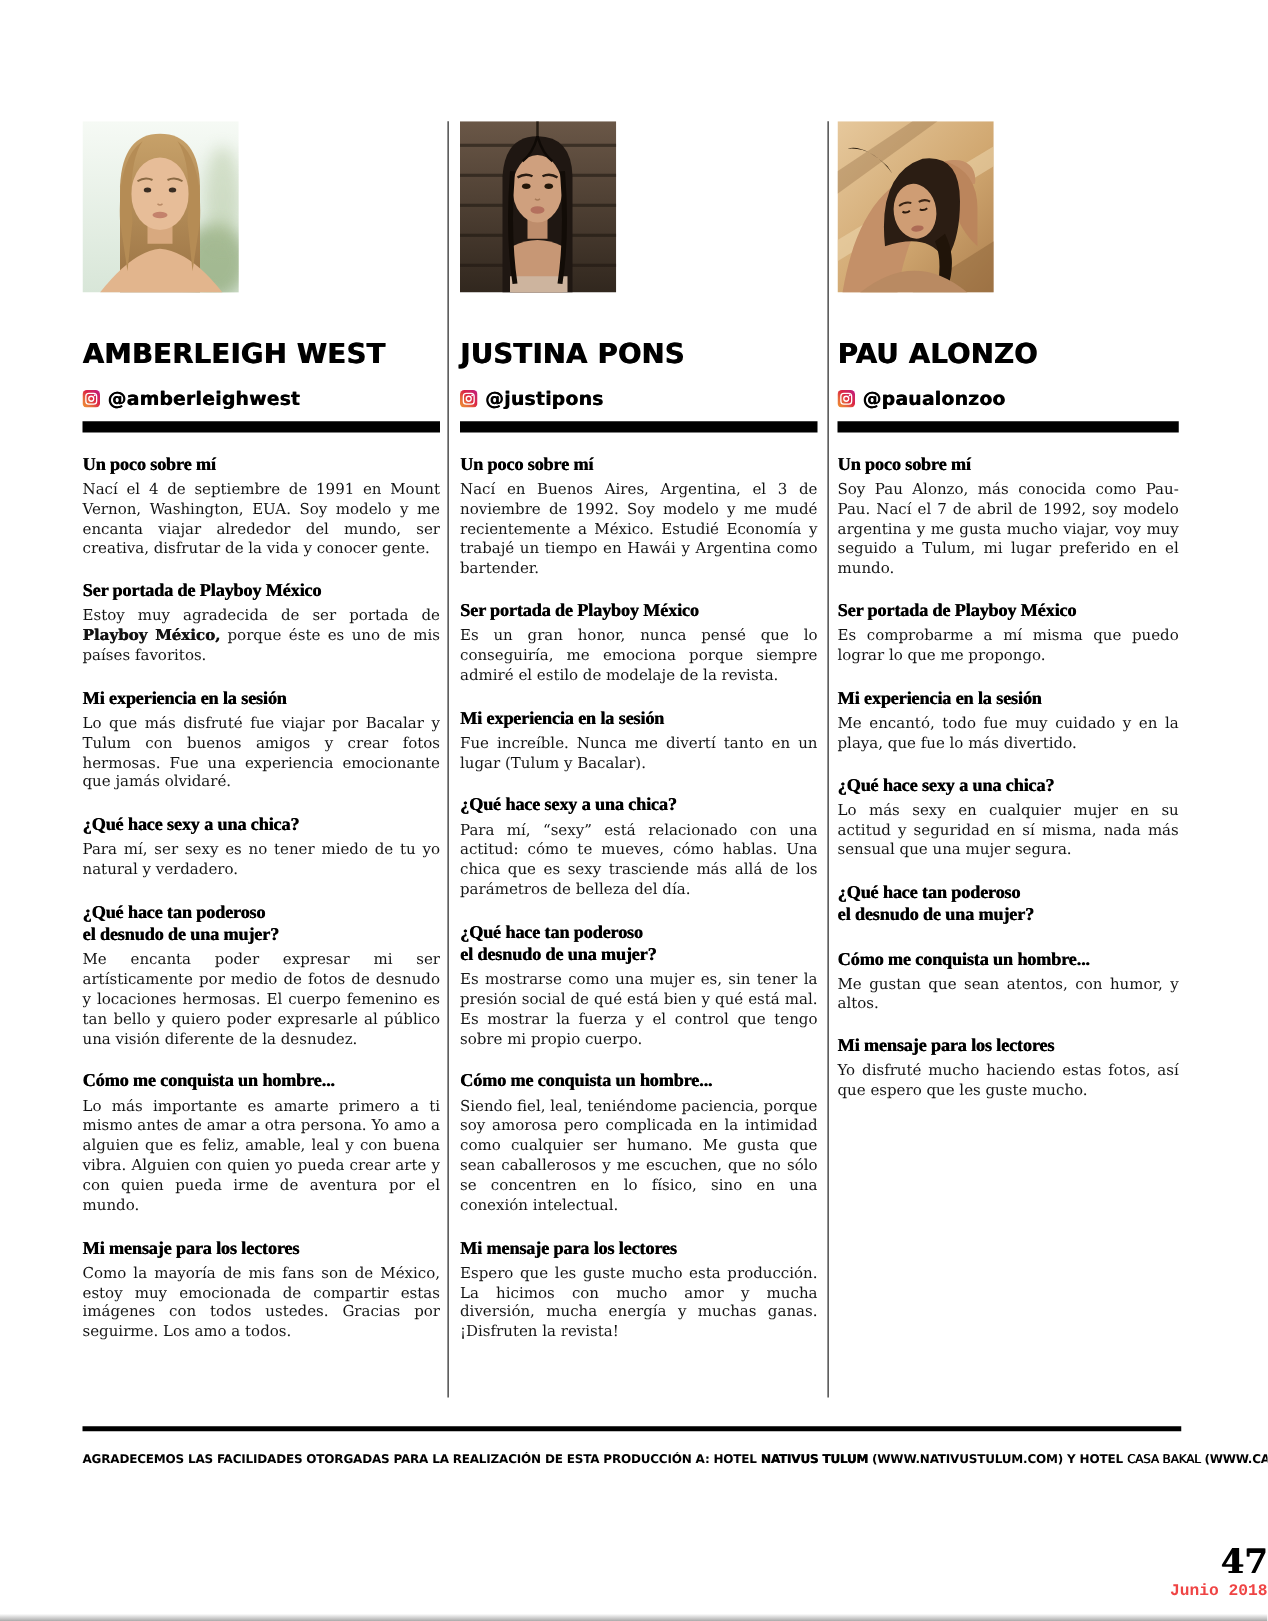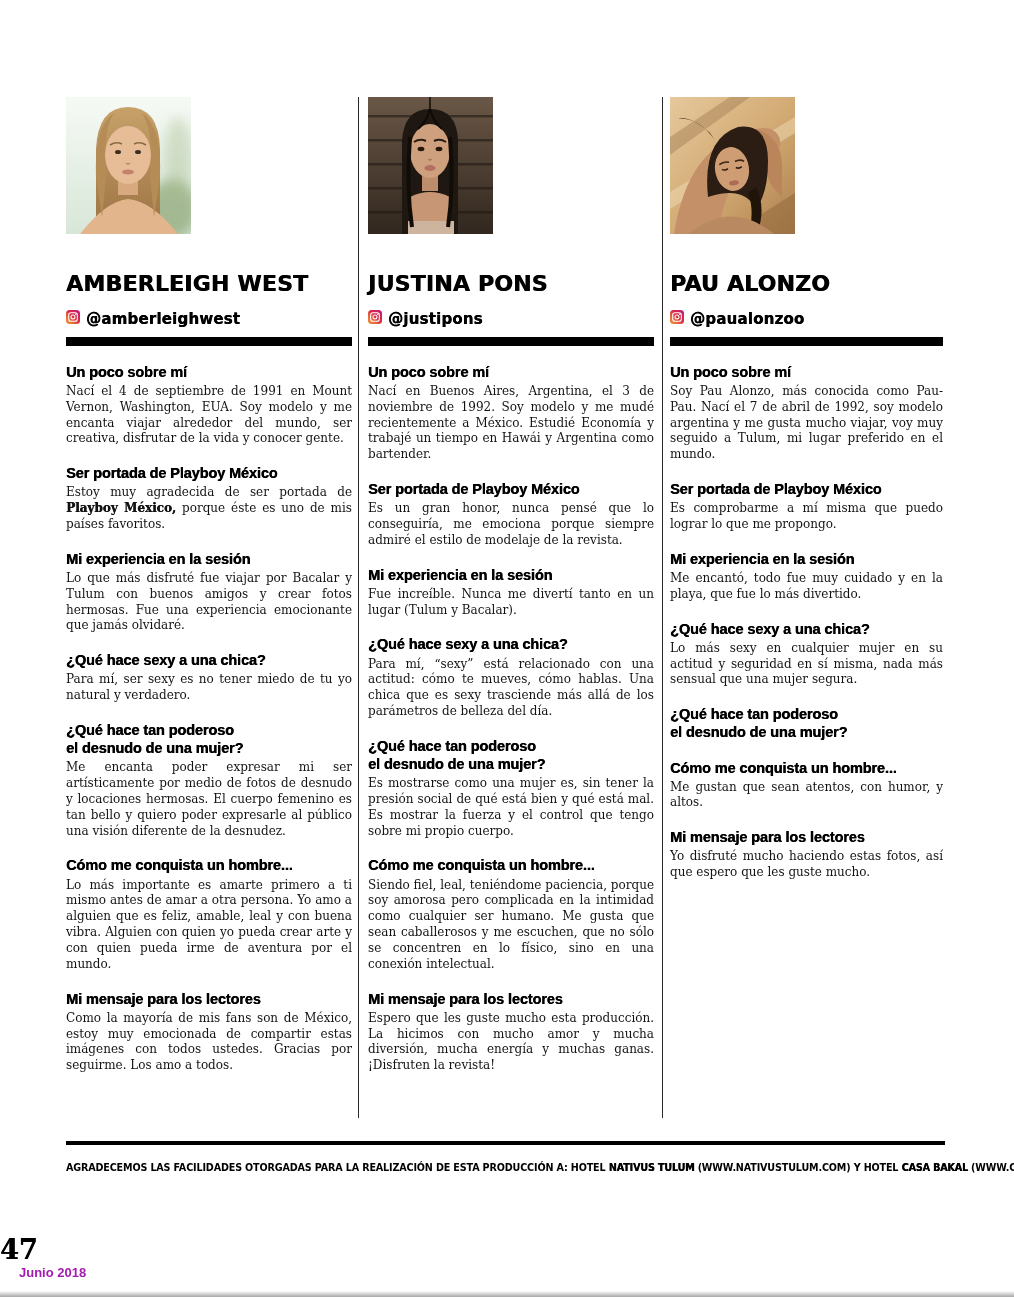--- a/index.html
+++ b/index.html
@@ -30,33 +30,33 @@
   .name{
     margin-top:38px;
     font-family:"DejaVu Sans", sans-serif;
     font-weight:bold;
     font-size:22px;
     line-height:1.05;
     letter-spacing:0.2px;
     text-shadow:0.6px 0 0 #000;
     color:#000;
   }
-  .handle-row{display:flex;align-items:flex-start;gap:6px;margin-top:6px;}
+  .handle-row{display:flex;align-items:center;gap:6px;margin-top:6px;}
   .ig-icon{width:14px;height:14px;flex:0 0 auto;}
   .handle{
     font-family:"DejaVu Sans", sans-serif;
     font-weight:bold;font-size:15px;color:#000;
     text-shadow:0.4px 0 0 #000;
     letter-spacing:0.2px;
   }
   .bar{height:9px;background:#000;margin-top:9px;}
   
   .section{margin-top:17px;}
   .sec-heading{
-    font-family:Liberation Sans, sans-serif;
+    font-family:Liberation Serif, serif;
     font-weight:bold;
     font-size:14.5px;
     line-height:1.25;
     color:#000;
     text-shadow:0.4px 0 0 #000;
     letter-spacing:-0.1px;
     white-space:pre-line;
     margin:0 0 3px 0;
   }
   .sec-body{
@@ -69,29 +69,29 @@
   .footer-rule{position:absolute;left:66px;top:1141px;width:879px;height:4px;background:#000;}
   .footer-note{
     position:absolute;left:66px;top:1152px;width:879px;
     font-family:"DejaVu Sans", sans-serif;
     font-weight:bold;
     font-size:9.6px;
     letter-spacing:-0.15px;
     white-space:nowrap;
     color:#000;
   }
-  .folio{position:absolute;left:0;top:1236px;width:100%;text-align:left;}
+  .folio{position:absolute;left:0;top:1236px;width:100%;text-align:right;}
   .folio-number{
     font-family:"DejaVu Serif", serif;
     font-weight:bold;font-size:27px;line-height:1;color:#000;
     text-shadow:0.5px 0 0 #000;
   }
   .folio-issue{
-    font-family:Liberation Sans, sans-serif;
-    font-weight:bold;font-size:13px;margin-top:2px;color:#a21caf;padding-left:19px;
+    font-family:Liberation Mono, monospace;
+    font-weight:bold;font-size:13px;margin-top:2px;color:#ef4444;padding-left:19px;
   }
   .scan-shadow{
     position:absolute;left:0;bottom:0;width:100%;height:6px;
     background:linear-gradient(to top, rgba(60,60,60,0.45), rgba(60,60,60,0));
   }
   .hidden-defs{position:absolute;width:0;height:0;overflow:hidden;}
 </style>
 </head>
 <body>
 
@@ -326,21 +326,21 @@
       <h2 class="sec-heading">Cómo me conquista un hombre...</h2>
       <p class="sec-body"><span>Me gustan que sean atentos, con humor, y altos.</span></p>
     </div>
     <div class="section">
       <h2 class="sec-heading">Mi mensaje para los lectores</h2>
       <p class="sec-body"><span>Yo disfruté mucho haciendo estas fotos, así que espero que les guste mucho.</span></p>
     </div>
   </section>
 
   <div class="footer-rule"></div>
-  <p class="footer-note"><span>AGRADECEMOS LAS FACILIDADES OTORGADAS PARA LA REALIZACIÓN DE ESTA PRODUCCIÓN A: HOTEL </span><span style="font-weight: 900; text-shadow: currentcolor 0.4px 0px 0px;">NATIVUS TULUM</span><span> (WWW.NATIVUSTULUM.COM) Y HOTEL </span><span style="font-weight: 700; text-shadow: currentcolor 0.4px 0px 0px; margin-top: 21px;">CASA BAKAL</span><span> (WWW.CASABAKAL.COM)</span></p>
+  <p class="footer-note"><span>AGRADECEMOS LAS FACILIDADES OTORGADAS PARA LA REALIZACIÓN DE ESTA PRODUCCIÓN A: HOTEL </span><span style="font-weight: 900; text-shadow: currentcolor 0.4px 0px 0px;">NATIVUS TULUM</span><span> (WWW.NATIVUSTULUM.COM) Y HOTEL </span><span style="font-weight: 400; text-shadow: currentcolor 0.4px 0px 0px; margin-top: 21px;">CASA BAKAL</span><span> (WWW.CASABAKAL.COM)</span></p>
 
   <div class="folio">
     <div class="folio-number">47</div>
     <div class="folio-issue">Junio 2018</div>
   </div>
 
   <div class="scan-shadow"></div>
 </div>
 
 </body></html>

